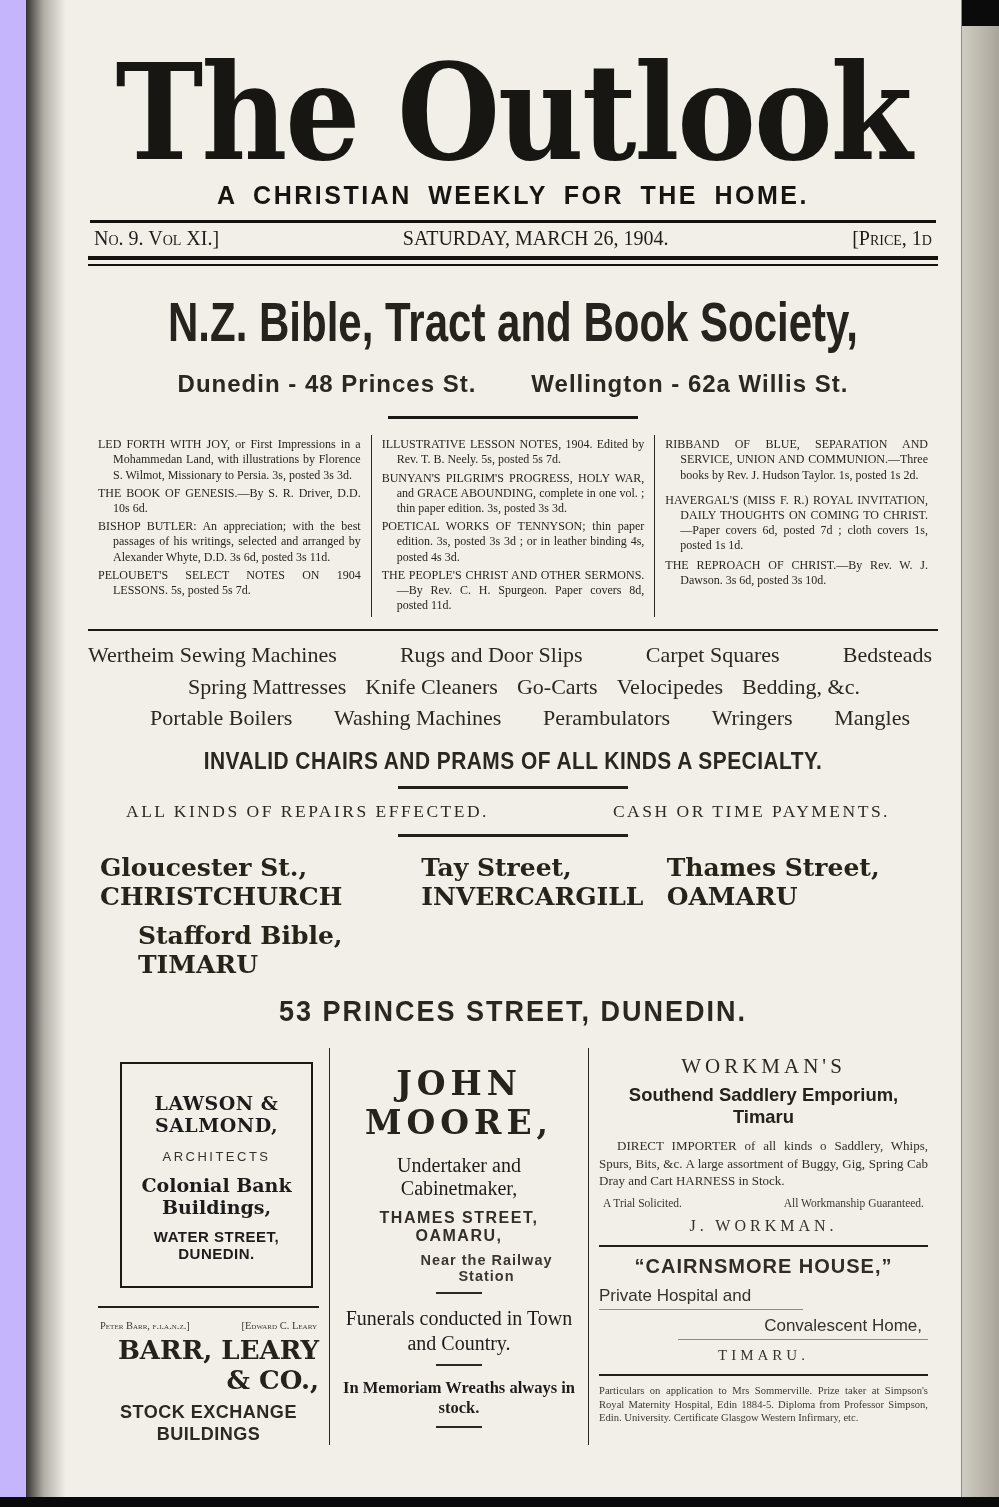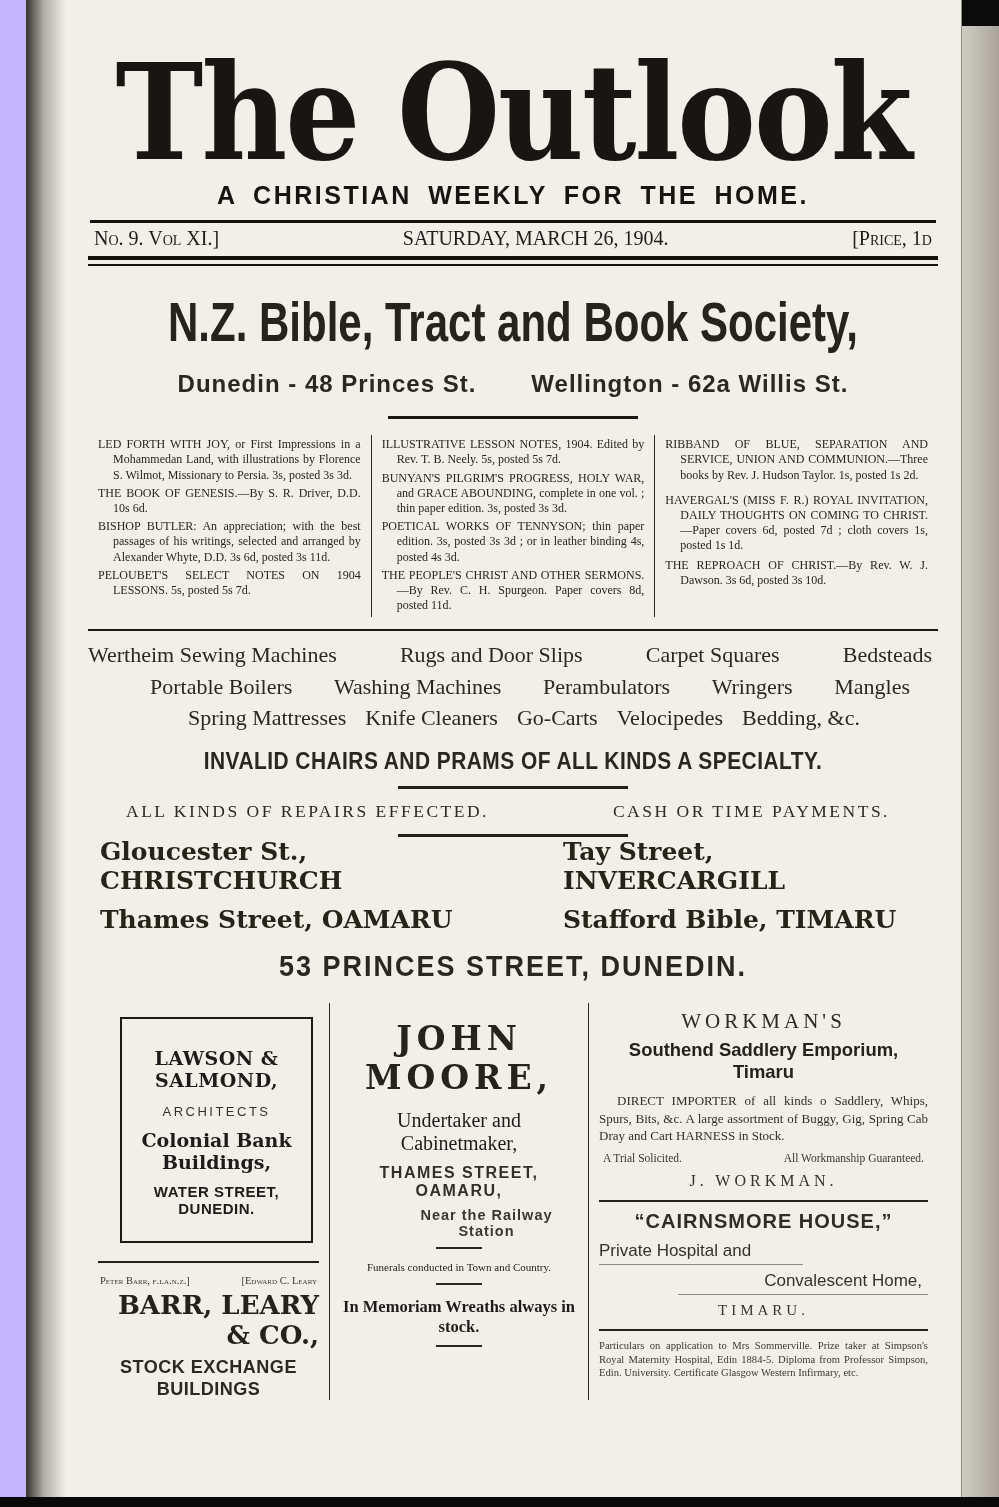--- a/index.html
+++ b/index.html
@@ -52,21 +52,21 @@
   .prod-line { display:flex; justify-content:space-between; line-height:1.45; }
   .prod-line.l1 { padding:0 6px 0 0; }
   .prod-line.l2 { padding:0 28px 0 62px; }
   .prod-line.l3 { padding:0 78px 0 100px; }
   .specialty { text-align:center; font-family:"Liberation Sans", sans-serif; font-weight:bold;
            font-size:22px; margin-top:14px; transform:scale(0.95,1.12); transform-origin:center;
            letter-spacing:0.5px; color:#2a2721; }
   .rule-mini { border-top:3px solid #23201b; width:230px; margin:12px auto 0 auto; }
   .repairs { display:flex; justify-content:space-between; padding:0 48px 0 38px;
            font-size:17.5px; letter-spacing:2.5px; margin-top:12px; color:#2d2a24; }
-  .branches { display:grid; grid-template-columns:1fr 1fr; row-gap:10px; margin-top:0;
+  .branches { display:grid; grid-template-columns:1fr 1fr 1fr; row-gap:10px; margin-top:16px;
            font-family:"DejaVu Serif", serif; font-weight:bold; font-size:25px; color:#262319; }
   .branches .b-left { padding-left:12px; }
   .branches .b-right { padding-left:50px; }
   .main-addr { text-align:center; font-family:"Liberation Sans", sans-serif; font-weight:bold;
            font-size:27px; letter-spacing:2px; margin-top:16px; transform:scaleY(1.1);
            transform-origin:top center; color:#2a2720; }
 
   
   .ads { display:flex; margin-top:22px; align-items:stretch; }
   .adcol { padding:0 10px; }
@@ -89,21 +89,21 @@
   .dash-ctr { border-top:2px solid #2a2721; width:46px; margin:8px auto 0 auto; }
 
   .moore { text-align:center; }
   .moore-name { font-family:"DejaVu Serif", serif; font-weight:bold; font-size:33px; letter-spacing:5px;
            margin-top:16px; color:#26231d; }
   .moore-role { font-size:20px; margin-top:12px; }
   .moore-street { font-family:"Liberation Sans", sans-serif; font-weight:bold; font-size:16px;
            letter-spacing:1.5px; margin-top:9px; color:#332f28; }
   .moore-near { font-family:"Liberation Sans", sans-serif; font-weight:bold; font-size:14.5px;
            letter-spacing:1px; margin-top:7px; padding-left:55px; color:#3b372e; }
-  .moore-line1 { font-size:11px; margin-top:12px; line-height:1.25; }
+  .moore-line1 { font-size:20px; margin-top:12px; line-height:1.25; }
   .moore-line2 { font-size:16.5px; font-weight:bold; margin-top:12px; }
 
   .workman-name { text-align:center; font-size:21px; letter-spacing:4px; margin-top:6px; color:#2c2923; }
   .workman-title { text-align:center; font-family:"Liberation Sans", sans-serif; font-weight:bold;
            font-size:19px; margin-top:5px; transform:scaleX(0.97); color:#25221c; }
   .workman-body { font-size:13px; text-align:justify; line-height:1.33; margin-top:9px; text-indent:18px; color:#332f28; }
   .workman-trial { display:flex; justify-content:space-between; font-size:11.5px; margin-top:8px;
            padding:0 4px; color:#3a362d; }
   .workman-owner { text-align:center; font-size:16px; letter-spacing:4px; margin-top:8px; font-variant:small-caps; color:#34312a; }
   .hr-dash2 { border-top:2.5px solid #23201b; margin:10px 0 8px 0; }
@@ -167,33 +167,33 @@
     </div>
 
     <div>
       <div class="loch-products">
         <div class="prod-line l1">
           <span>Wertheim Sewing Machines</span>
           <span>Rugs and Door Slips</span>
           <span>Carpet Squares</span>
           <span>Bedsteads</span>
         </div>
+        <div class="prod-line l3">
+          <span>Spring Mattresses</span>
+          <span>Knife Cleaners</span>
+          <span>Go-Carts</span>
+          <span>Velocipedes</span>
+          <span>Bedding, &amp;c.</span>
+        </div>
         <div class="prod-line l2">
           <span>Portable Boilers</span>
           <span>Washing Machines</span>
           <span>Perambulators</span>
           <span>Wringers</span>
           <span>Mangles</span>
-        </div>
-        <div class="prod-line l3">
-          <span>Spring Mattresses</span>
-          <span>Knife Cleaners</span>
-          <span>Go-Carts</span>
-          <span>Velocipedes</span>
-          <span>Bedding, &amp;c.</span>
         </div>
       </div>
       <div class="specialty">INVALID CHAIRS AND PRAMS OF ALL KINDS A SPECIALTY.</div>
       <div class="rule-mini"></div>
       <div class="repairs">
         <span>ALL KINDS OF REPAIRS EFFECTED.</span>
         <span>CASH OR TIME PAYMENTS.</span>
       </div>
       <div class="rule-mini"></div>
       <div class="branches">

